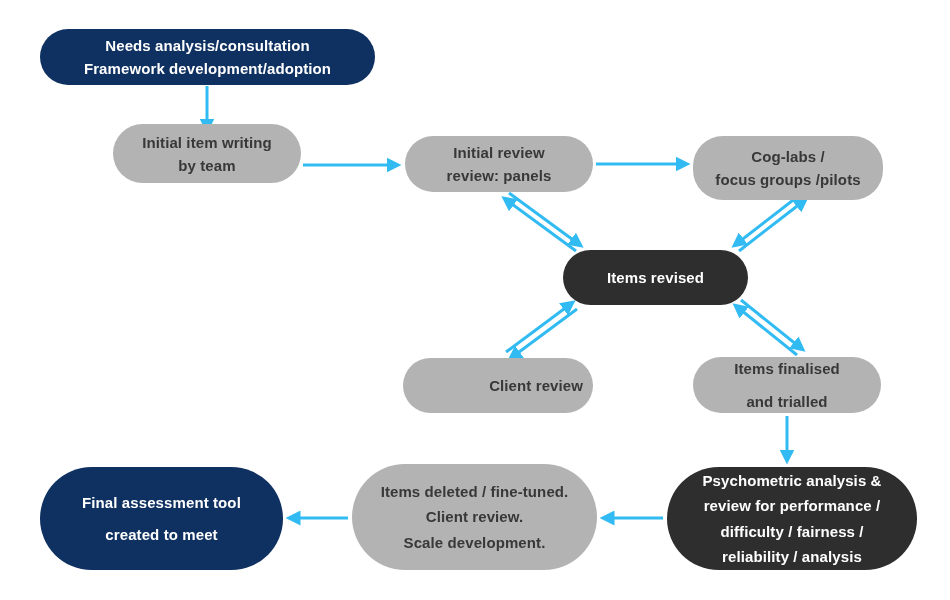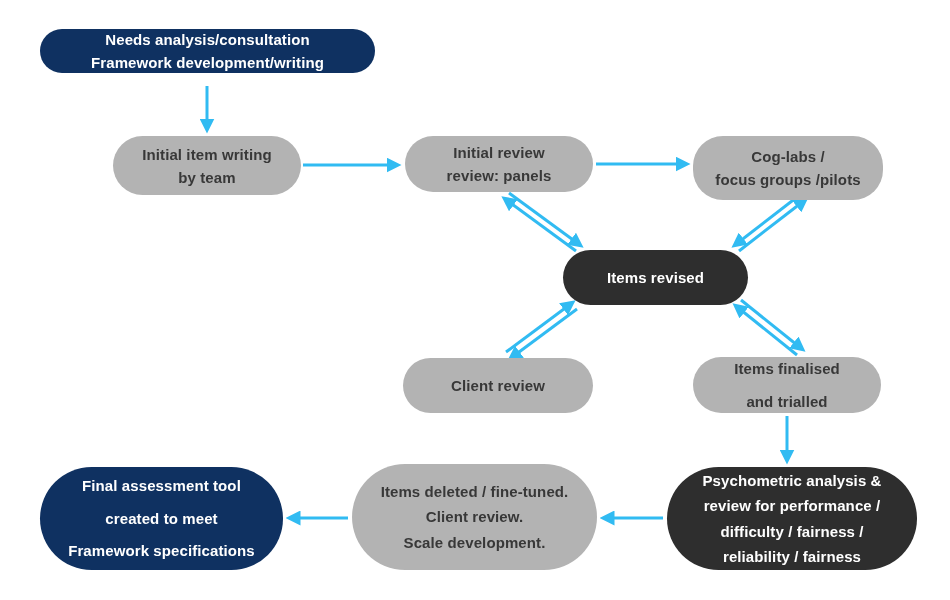--- a/index.html
+++ b/index.html
@@ -38,26 +38,26 @@
     line-height:23px;
     letter-spacing:.1px;
     box-sizing:border-box;
     padding:0 10px;
   }
   .node.lg{ line-height:25.5px; }
   .node.navy{ background:var(--navy); color:var(--text-light); }
   .node.dark{ background:var(--charcoal); color:var(--text-light); }
   .node.gray{ background:var(--gray); color:var(--text-dark); }
 
-  .n-needs     { left:40px;  top:29px;  width:335px; height:44px;  border-radius:28px; }
-  .n-writing   { left:113px; top:136px; width:188px; height:59px;  border-radius:30px;justify-content:center; }
+  .n-needs     { left:40px;  top:29px;  width:335px; height:56px;  border-radius:28px; }
+  .n-writing   { left:113px; top:124px; width:188px; height:59px;  border-radius:30px;justify-content:center; }
   .n-review    { left:405px; top:136px; width:188px; height:56px;  border-radius:29px; }
   .n-coglabs   { left:693px; top:136px; width:190px; height:64px;  border-radius:30px; }
   .n-revised   { left:563px; top:250px; width:185px; height:55px;  border-radius:28px; }
-  .n-client    { left:403px; top:358px; width:190px; height:55px;  border-radius:28px; }
+  .n-client    { left:403px; top:358px; width:190px; height:55px;  border-radius:28px;align-items:flex-end; }
   .n-finalised { left:693px; top:357px; width:188px; height:56px;  border-radius:28px;justify-content:space-between; }
   .n-psycho    { left:667px; top:467px; width:250px; height:103px; border-radius:52px; }
   .n-deleted   { left:352px; top:464px; width:245px; height:106px; border-radius:53px; }
   .n-final     { left:40px;  top:467px; width:243px; height:103px; border-radius:52px;gap:7px; }
 </style>
 </head>
 <body>
 
 <div class="canvas">
 
@@ -84,21 +84,21 @@
     <line class="edge" x1="797" y1="355" x2="736" y2="306" marker-end="url(#ah)"></line>
     <line class="edge" x1="741" y1="300" x2="802" y2="349" marker-end="url(#ah)"></line>
 
     <line class="edge" x1="787" y1="416" x2="787" y2="460" marker-end="url(#ah)"></line>
     <line class="edge" x1="663" y1="518" x2="604" y2="518" marker-end="url(#ah)"></line>
     <line class="edge" x1="348" y1="518" x2="290" y2="518" marker-end="url(#ah)"></line>
   </svg>
 
   <div class="node navy n-needs">
     <span>Needs analysis/consultation</span>
-    <span>Framework development/writing</span>
+    <span>Framework development/adoption</span>
   </div>
 
   <div class="node gray n-writing">
     <span>Initial item writing</span>
     <span>by team</span>
   </div>
 
   <div class="node gray n-review">
     <span>Initial review</span>
     <span>review: panels</span>
@@ -119,28 +119,27 @@
 
   <div class="node gray n-finalised">
     <span>Items finalised</span>
     <span>and trialled</span>
   </div>
 
   <div class="node dark lg n-psycho">
     <span>Psychometric analysis &amp;</span>
     <span>review for performance /</span>
     <span>difficulty / fairness /</span>
-    <span>reliability / fairness</span>
+    <span>reliability / analysis</span>
   </div>
 
   <div class="node gray lg n-deleted">
     <span>Items deleted / fine-tuned.</span>
     <span>Client review.</span>
     <span>Scale development.</span>
   </div>
 
   <div class="node navy lg n-final">
     <span>Final assessment tool</span>
     <span>created to meet</span>
-    <span>Framework specifications</span>
   </div>
 
 </div>
 
 </body></html>

